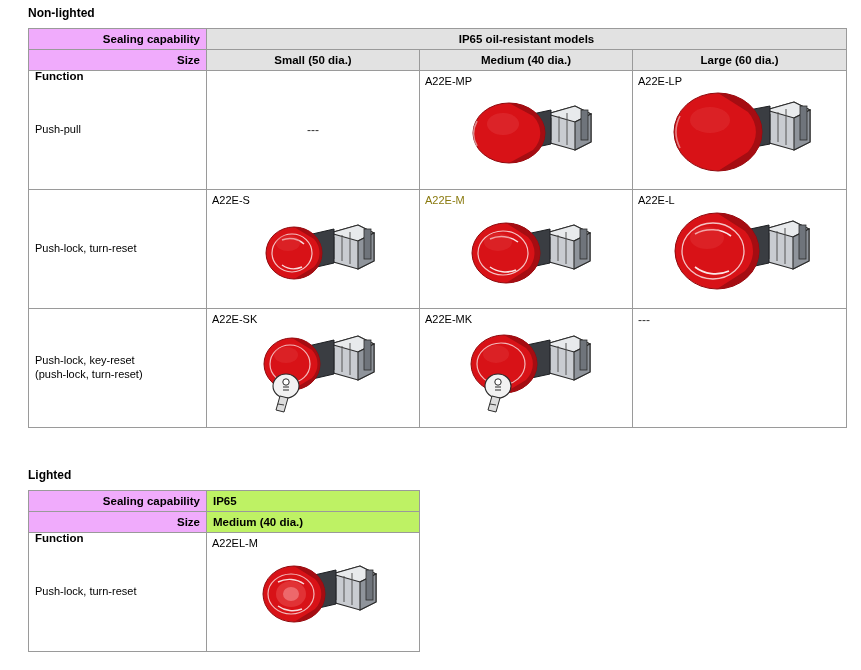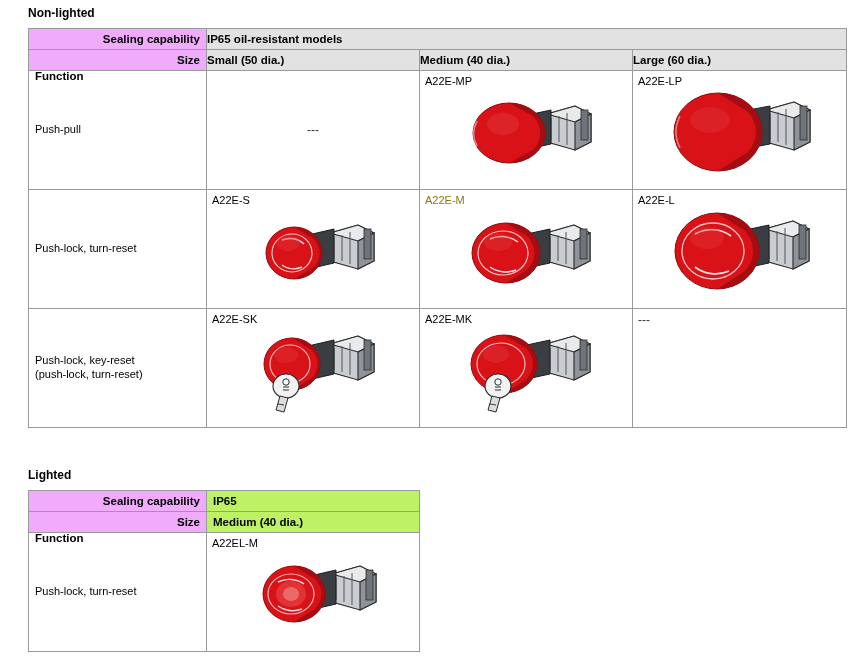--- a/index.html
+++ b/index.html
@@ -33,20 +33,21 @@
   }
   table.spec td, table.spec th {
     border: 1px solid #9a9a9a;
     vertical-align: top;
     padding: 0;
   }
   .hdr-grey {
     background: #e2e2e2;
     font-weight: bold;
     font-size: 11.5px;
+    text-align: center;
     height: 20px;
     line-height: 20px;
   }
   .hdr-left {
     background: #f0abfc;
     font-weight: bold;
     font-size: 11.5px;
     height: 20px;
     line-height: 20px;
     position: relative;

